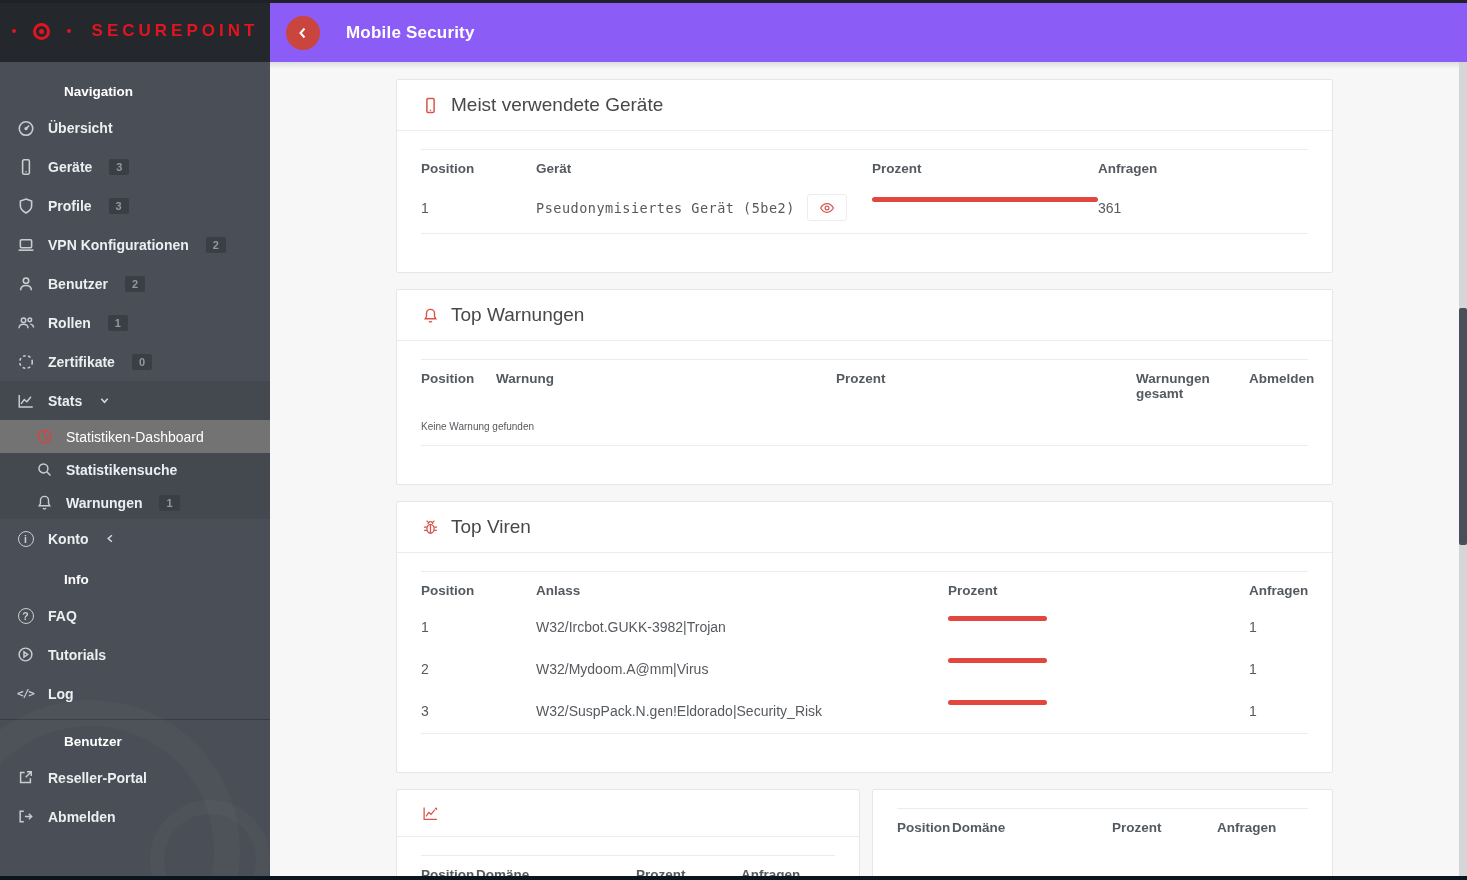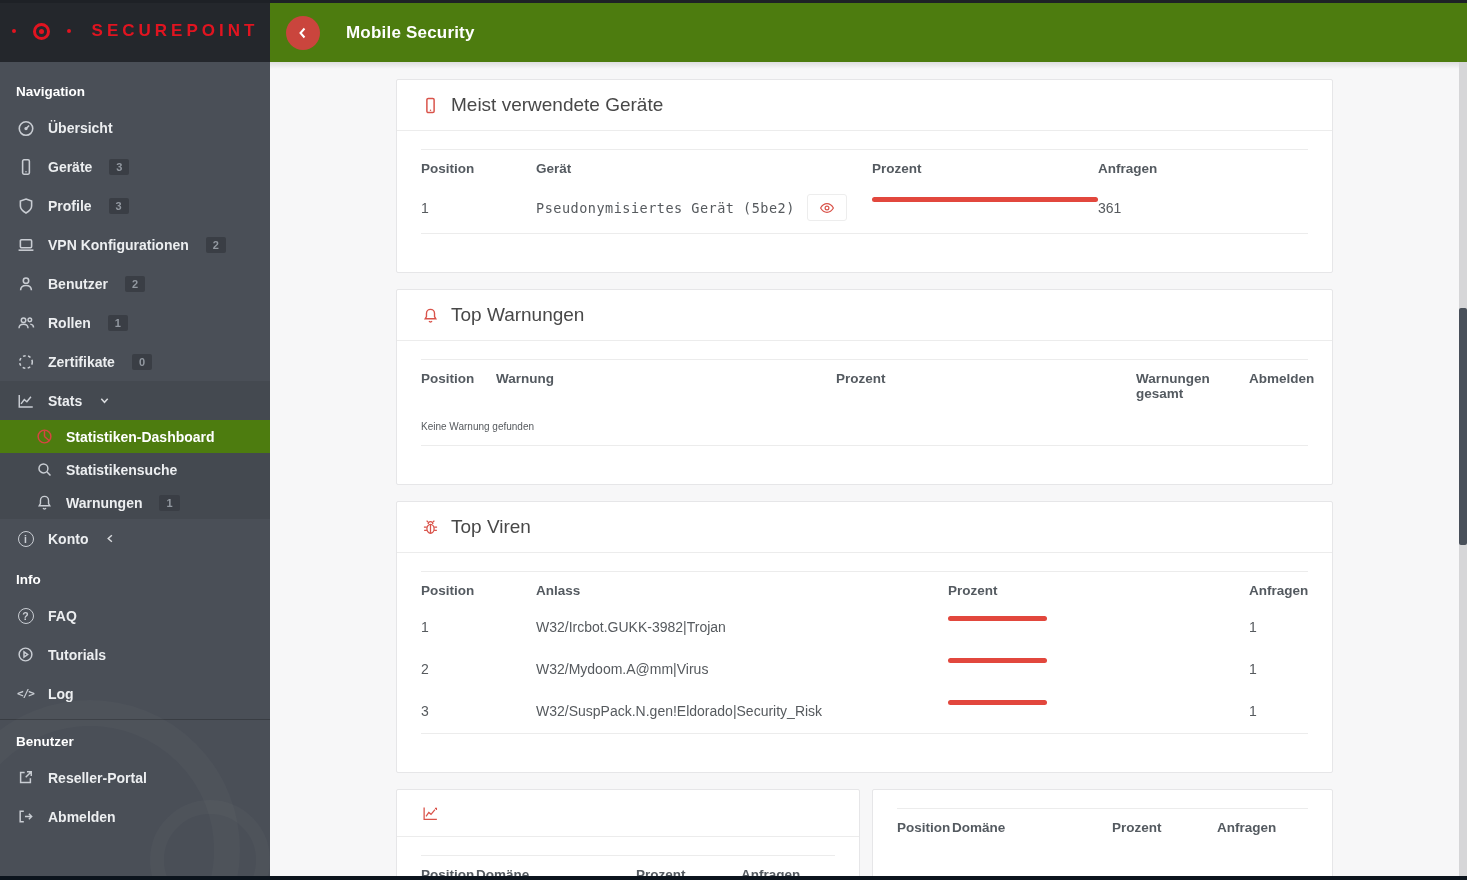--- a/index.html
+++ b/index.html
@@ -13,44 +13,44 @@
 
   
   .sidebar { position:absolute; left:0; top:0; width:270px; height:880px; background:#4a4f57; z-index:20; overflow:hidden; }
   .logo-block { height:62px; background:#24272c; display:flex; align-items:center; justify-content:center; gap:17px; }
   .logo-dot { width:4px; height:4px; border-radius:50%; background:#e11420; }
   .logo-ring { width:17px; height:17px; border:3px solid #e11420; border-radius:50%; display:flex; align-items:center; justify-content:center; }
   .logo-ring-dot { width:5px; height:5px; border-radius:50%; background:#e11420; }
   .logo-text { color:#e11420; font-weight:bold; font-size:17px; letter-spacing:4px; margin-left:4px; }
 
   .nav { padding-top:8px; }
-  .sec-h { color:#ffffff; font-weight:bold; font-size:13.5px; padding:14px 16px 9px; }
+  .sec-h { color:#ffffff; font-weight:bold; font-size:13.5px; padding:14px 16px 9px;margin-left:48px; }
   .s-item { display:flex; align-items:center; gap:13px; padding:10px 16px; color:#eceef0;
             font-size:14px; font-weight:600; cursor:pointer; }
   .s-item .ic { width:19px; height:19px; display:flex; align-items:center; justify-content:center;
                 color:#c9cdd3; flex:0 0 19px; }
   .badge { background:#3a3e45; color:#9298a0; font-size:11px; font-weight:bold; border-radius:2px;
            padding:2px 7px; margin-left:4px; }
   .chev { color:#d8dadd; font-size:13px; margin-left:4px; }
   .group { background:rgba(0,0,0,0.07); }
   .s-sub { display:flex; align-items:center; gap:13px; padding:8px 16px 8px 36px; color:#eceef0;
            font-size:14px; font-weight:600; cursor:pointer; }
   .s-sub .ic { width:17px; height:17px; display:flex; align-items:center; justify-content:center;
                color:#c9cdd3; flex:0 0 17px; }
-  .s-sub.active { background:#4d7c0f; color:#ffffff; font-weight:bold;align-items:flex-end; }
+  .s-sub.active { background:#737373; color:#ffffff; font-weight:normal;align-items:flex-end; }
   .s-sub.active .ic { color:#d64541; }
   .side-divider { border-top:1px solid rgba(0,0,0,0.22); margin-top:6px; }
   .circ-glyph { width:16px; height:16px; border:1.4px solid currentColor; border-radius:50%;
                 font-size:10.5px; display:flex; align-items:center; justify-content:center; font-weight:bold; }
   .code-glyph { font-size:11px; font-weight:bold; letter-spacing:-1px; font-family:"DejaVu Sans Mono", monospace; }
   .watermark { position:absolute; left:-60px; bottom:-120px; width:300px; height:300px; border:26px solid rgba(255,255,255,0.025); border-radius:50%; }
   .watermark2 { position:absolute; left:150px; bottom:-40px; width:120px; height:120px; border:14px solid rgba(255,255,255,0.025); border-radius:50%; }
 
   
-  .topbar { position:absolute; left:270px; right:0; top:3px; height:59px; background:#4d7c0f;
+  .topbar { position:absolute; left:270px; right:0; top:3px; height:59px; background:#8b5cf6;
             display:flex; align-items:center; padding:0 16px; z-index:25; }
   .back-btn { width:34px; height:34px; border-radius:50%; background:#ca453d; border:none; color:#ffffff;
               display:flex; align-items:center; justify-content:center; cursor:pointer; }
   .topbar h1 { color:#ffffff; font-size:17px; font-weight:bold; margin-left:26px; letter-spacing:0.2px; }
 
   
   .content { position:absolute; left:270px; top:62px; right:0; bottom:0; background:#f7f7f8; overflow:hidden; }
   .content-shadow { position:absolute; left:0; top:0; right:0; height:7px;
                     background:linear-gradient(to bottom, rgba(0,0,0,0.10), rgba(0,0,0,0)); pointer-events:none; }
   .container { width:937px; margin-left:126px; padding-top:17px; }

